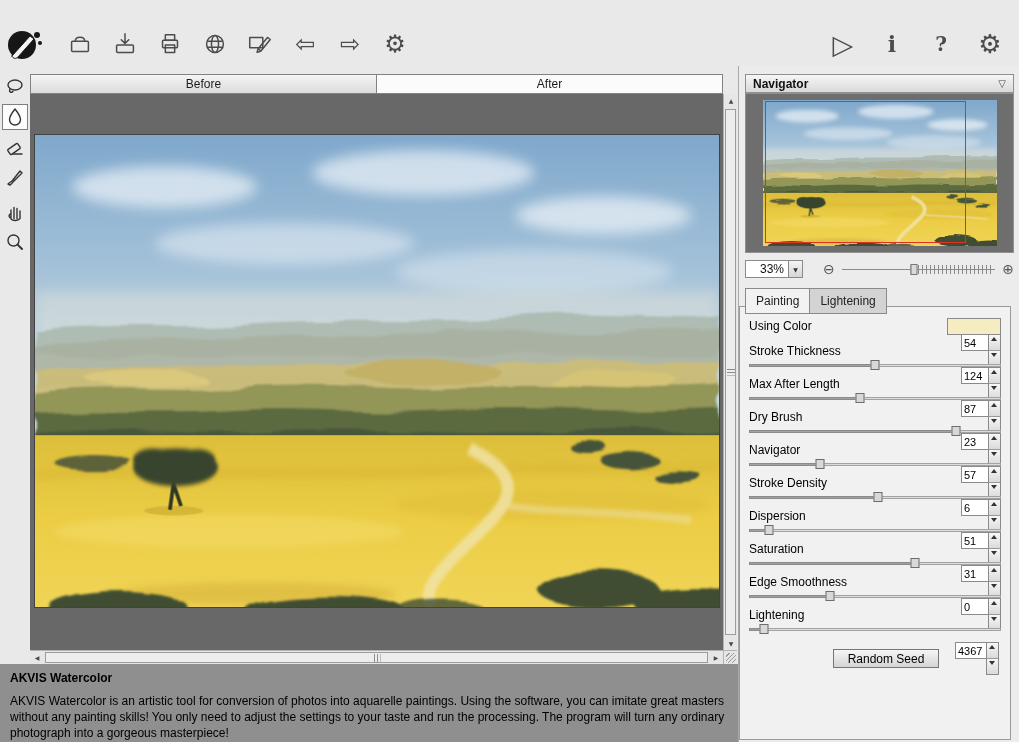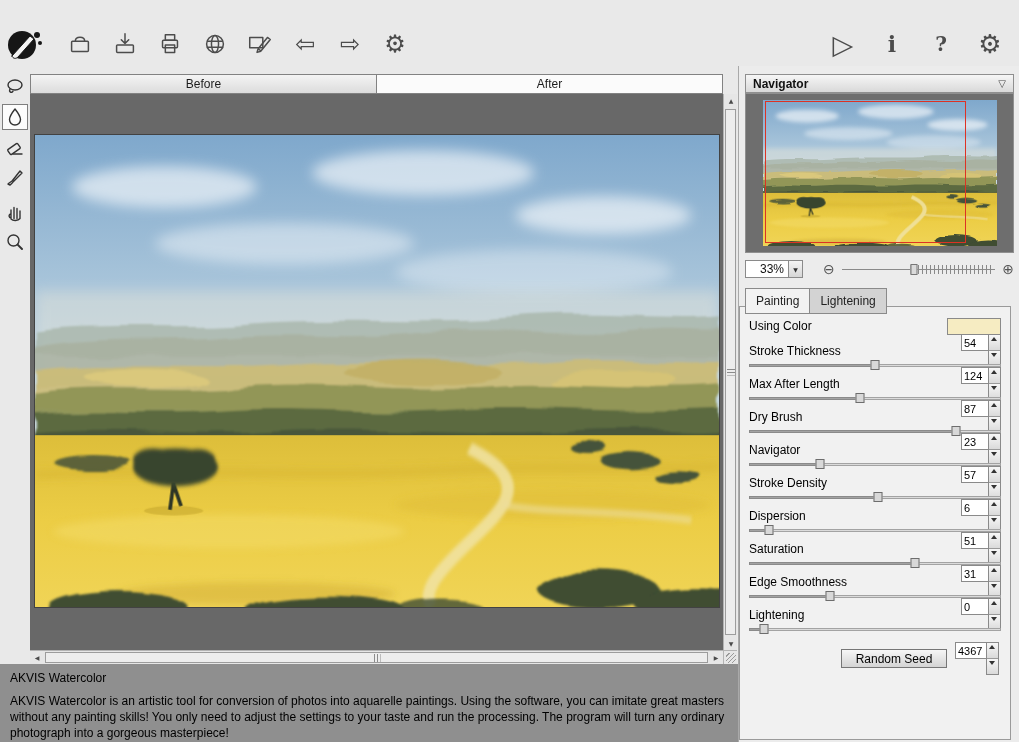--- a/index.html
+++ b/index.html
@@ -59,21 +59,21 @@
   .grip-v{position:absolute;left:50%;top:50%;transform:translate(-50%,-50%);width:7px;height:8px;
     background:repeating-linear-gradient(90deg,#8b8b8b 0,#8b8b8b 1px,transparent 1px,transparent 3px)}
   .corner{position:absolute;left:723px;top:650px;width:14px;height:14px;background:#e6e6e6;
     border-left:1px solid #b3b3b3;border-top:1px solid #b3b3b3;overflow:hidden}
   .corner::after{content:"";position:absolute;right:1px;bottom:1px;width:10px;height:10px;
     background:repeating-linear-gradient(135deg,transparent 0,transparent 2px,#9a9a9a 2px,#9a9a9a 3px)}
 
   
   .infopanel{position:absolute;left:0;top:664px;width:738px;height:78px;background:#8f8f8f;
     padding:7px 10px;color:#000}
-  .info-title{font-weight:normal;margin-bottom:9px}
+  .info-title{font-weight:bold;margin-bottom:9px}
   .info-text{line-height:1.32}
 
   
   .rpanel{position:absolute;left:738px;top:66px;width:281px;height:676px;background:#ececec;border-left:1px solid #a9a9a9}
   .nav-header{position:absolute;left:6px;top:8px;right:5px;height:19px;
     background:linear-gradient(#f6f6f6,#d9d9d9);border:1px solid #8f8f8f;
     display:flex;align-items:center;padding:0 7px;font-weight:bold}
   .nav-collapse{margin-left:auto;font-size:10px;color:#444}
   .nav-area{position:absolute;left:6px;top:27px;right:5px;height:160px;background:#6e6e6e;border:1px solid #909090}
   .nav-thumb{position:absolute;left:50%;top:6px;transform:translateX(-50%);width:234px;height:146px}
@@ -113,21 +113,21 @@
   .spinner{width:13px;display:flex;flex-direction:column;border:1px solid #8a8a8a}
   .spin-up,.spin-down{flex:1;background:linear-gradient(#f7f7f7,#dadada);position:relative}
   .spin-up{border-bottom:1px solid #9a9a9a}
   .spin-up::after{content:"";position:absolute;left:2px;top:2px;border:3px solid transparent;border-bottom:4px solid #333;border-top:none}
   .spin-down::after{content:"";position:absolute;left:2px;top:2px;border:3px solid transparent;border-top:4px solid #333;border-bottom:none}
   .slider{position:relative;height:12px}
   .track{position:absolute;left:0;right:0;top:4px;height:3px;background:#dbdbdb;border:1px solid #a3a3a3}
   .fill{position:absolute;left:0;top:4px;height:3px;width:var(--pct,0%);background:#a2a2a2;border:1px solid #8a8a8a}
   .thumb{position:absolute;top:0;left:var(--pct,0%);transform:translateX(-50%);width:9px;height:10px;
     background:#d8d8d8;border:1px solid #6d6d6d}
-  .seed-row{display:flex;align-items:center;justify-content:flex-end;gap:8px;margin-top:4px;padding-right:2px}
+  .seed-row{display:flex;align-items:center;justify-content:flex-end;gap:16px;margin-top:4px;padding-right:2px}
   .seed-btn{width:106px;height:19px;border:1px solid #767676;background:linear-gradient(#f6f6f6,#d4d4d4);
     display:flex;align-items:center;justify-content:center;color:#000}
   .hidden-defs{position:absolute;width:0;height:0}
 </style>
 </head>
 <body>
 
 <svg class="hidden-defs" aria-hidden="true">
   <defs>
     <linearGradient id="skyG" x1="0" y1="0" x2="0" y2="1">

